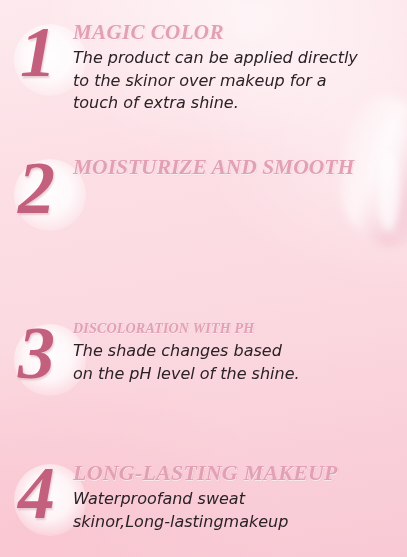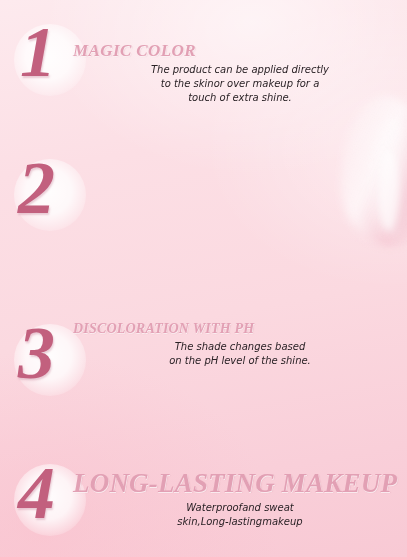--- a/index.html
+++ b/index.html
@@ -115,38 +115,37 @@
     letter-spacing: 0.4px;
     color: #e2a0b4;
     text-shadow: 0.5px 0.5px 0 rgba(255,255,255,0.7), 1px 1px 1px rgba(205,126,150,0.28);
     white-space: nowrap;
     margin: 0 0 4px 0;
   }
 
   .desc {
     font-family: "DejaVu Sans", sans-serif;
     font-style: italic;
-    font-size: 10px;
+    font-size: 16px;
     line-height: 1.42;
     color: #2a2226;
     margin: 0;
     white-space: pre-line;
-    text-align: center;
   }
 
   
   #feature-1 { top: 22px; }
   #feature-2 { top: 157px; }
   #feature-3 { top: 322px; }
   #feature-4 { top: 462px; }
 
-  #feature-1 .heading { font-size: 17px; margin-top: 20px; }
+  #feature-1 .heading { font-size: 21px; }
   #feature-2 .heading { font-size: 21.5px; letter-spacing: 0px; }
   #feature-3 .heading { font-size: 14px; letter-spacing: 0.2px; }
-  #feature-4 .heading { font-size: 27px; letter-spacing: 0.2px; margin-top: 8px; }
+  #feature-4 .heading { font-size: 22px; letter-spacing: 0.2px; }
 
   #feature-2 .num,
   #feature-3 .num,
   #feature-4 .num { font-size: 74px; left: 6px; }
 </style>
 </head>
 <body>
 
 <div id="poster">
 
@@ -166,20 +165,21 @@
 touch of extra shine.</p>
     </div>
   </div>
 
   <div class="feature" id="feature-2">
     <div class="numwrap">
       <div class="glow"></div>
       <div class="num">2</div>
     </div>
     <div class="body-col">
+      <h2 class="heading">MOISTURIZE AND SMOOTH</h2>
     </div>
   </div>
 
   <div class="feature" id="feature-3">
     <div class="numwrap">
       <div class="glow"></div>
       <div class="num">3</div>
     </div>
     <div class="body-col">
       <h2 class="heading">DISCOLORATION WITH PH</h2>
@@ -189,17 +189,17 @@
   </div>
 
   <div class="feature" id="feature-4">
     <div class="numwrap">
       <div class="glow"></div>
       <div class="num">4</div>
     </div>
     <div class="body-col">
       <h2 class="heading">LONG-LASTING MAKEUP</h2>
       <p class="desc">Waterproofand sweat
-skin,Long-lastingmakeup</p>
+skinor,Long-lastingmakeup</p>
     </div>
   </div>
 
 </div>
 
 </body></html>

